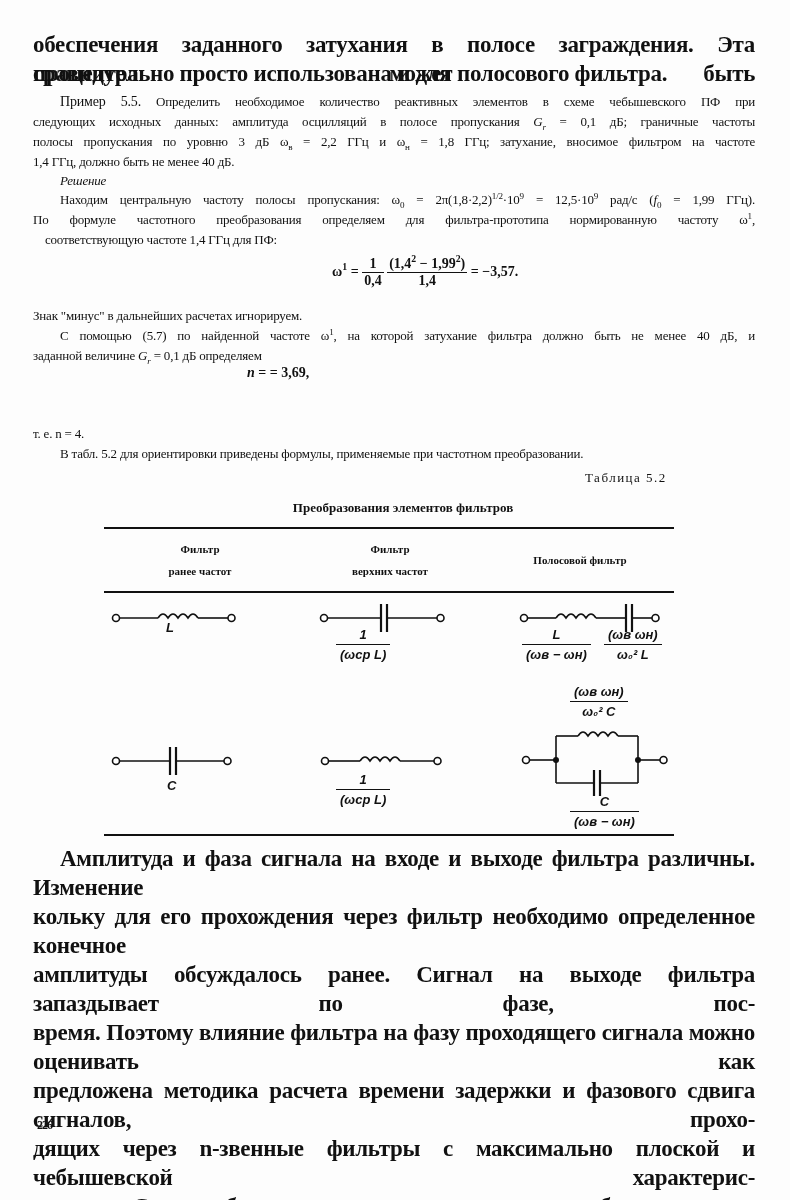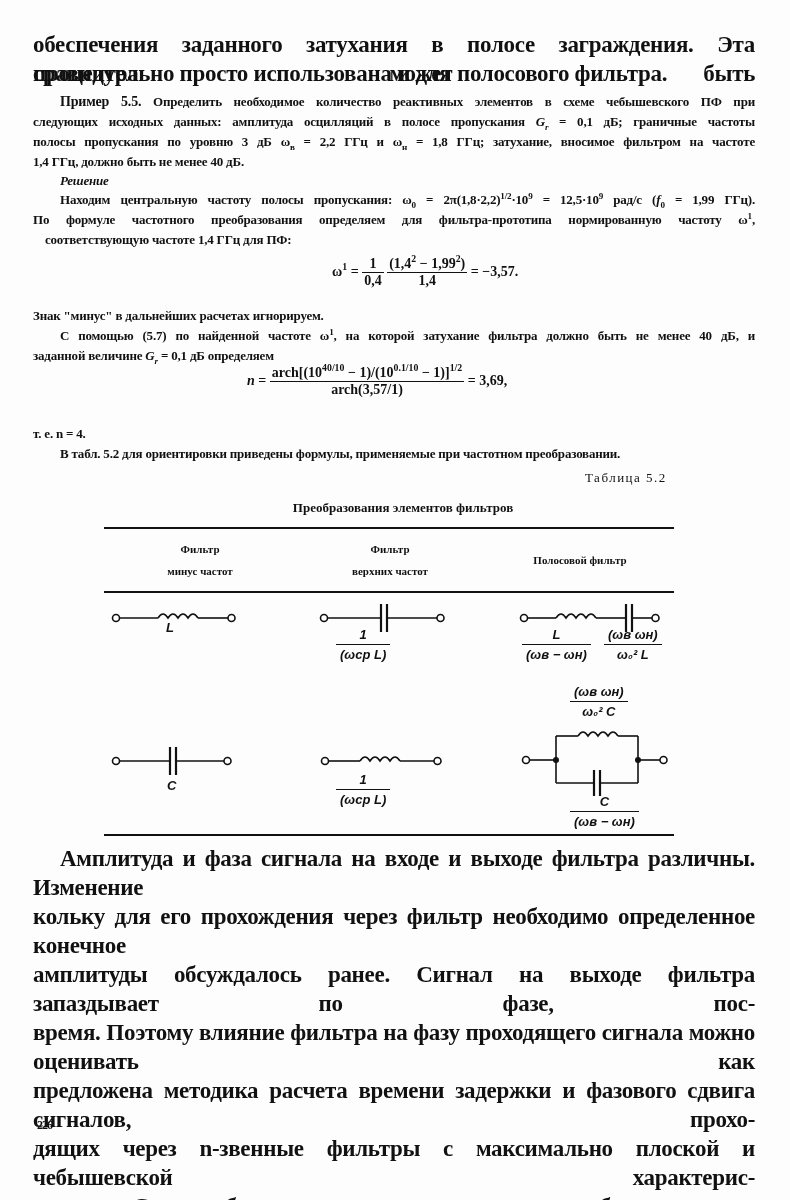--- a/index.html
+++ b/index.html
@@ -2,21 +2,21 @@
 <html><head>
   <meta charset="utf-8">
   <style>
     html, body { margin: 0; padding: 0; background: #fdfdfd; }
     body {
       width: 790px; height: 1200px; position: relative; overflow: hidden;
       font-family: "Liberation Serif", serif; color: #111;
     }
     .abs { position: absolute; }
     .big { font-size: 23px; line-height: 29px; font-weight: bold; letter-spacing: -0.3px; }
-    .small { font-size: 13px; line-height: 20px; font-weight: bold; letter-spacing: -0.2px; }
+    .small { font-size: 13px; line-height: 20px; font-weight: normal; letter-spacing: -0.2px; }
     .just { text-align: justify; text-align-last: justify; }
     .indent { text-indent: 27px; }
     i.v { font-style: italic; }
     sub, sup { font-size: 70%; line-height: 0; }
     .frac { display: inline-block; vertical-align: middle; text-align: center; }
     .frac .num { display: block; border-bottom: 1px solid #111; padding: 0 2px; }
     .frac .den { display: block; padding: 0 2px; }
     .formula { font-size: 14px; font-weight: bold; }
     .table-title { font-size: 13px; font-weight: bold; padding-left: 8px; }
     .hline { position: absolute; background: #111; }
@@ -62,34 +62,33 @@
 <div class="abs small" style="left:33px; top:306px;">Знак "минус" в дальнейших расчетах игнорируем.</div>
 <div class="abs small just" style="left:33px; top:326px; width:722px;">
   <span style="padding-left:27px;"></span><span>С помощью (5.7) по найденной частоте ω</span><sup>1</sup><span>, на которой затухание фильтра должно быть не менее 40 дБ, и</span>
 </div>
 <div class="abs small" style="left:33px; top:346px;">
   <span>заданной величине</span> <i class="v">G<sub>r</sub></i> <span>= 0,1 дБ определяем</span>
 </div>
 
 <div class="abs formula" style="left:247px; top:365px; white-space:nowrap;">
   <i class="v">n</i> =
-  <span class="frac"><span class="num">arch[(10<sup>40/10</sup> − 1)/(10<sup>0.1/10</sup> − 1)]<sup>1/2</sup></span><span class="den">arch(3,57/1)</span></span>
   <span>= 3,69,</span>
 </div>
 
 <div class="abs small" style="left:33px; top:424px;">т. е. n = 4.</div>
 <div class="abs small" style="left:60px; top:444px;">В табл. 5.2 для ориентировки приведены формулы, применяемые при частотном преобразовании.</div>
 <div class="abs small" style="left:585px; top:468px; letter-spacing:1.5px; font-weight:normal;">Таблица 5.2</div>
 
 <div class="abs table-title" style="left:0; width:790px; text-align:center; top:500px;">Преобразования элементов фильтров</div>
 <div class="hline" style="left:104px; top:527px; width:570px; height:2px;"></div>
 
 <div class="abs colhead" style="left:120px; width:160px; top:538px;">
   <div>Фильтр</div>
-  <div>минус частот</div>
+  <div>ранее частот</div>
 </div>
 <div class="abs colhead" style="left:310px; width:160px; top:538px;">
   <div>Фильтр</div>
   <div>верхних частот</div>
 </div>
 <div class="abs colhead" style="left:500px; width:160px; top:549px;">
   <div>Полосовой фильтр</div>
 </div>
 <div class="hline" style="left:104px; top:591px; width:570px; height:2px;"></div>
 

